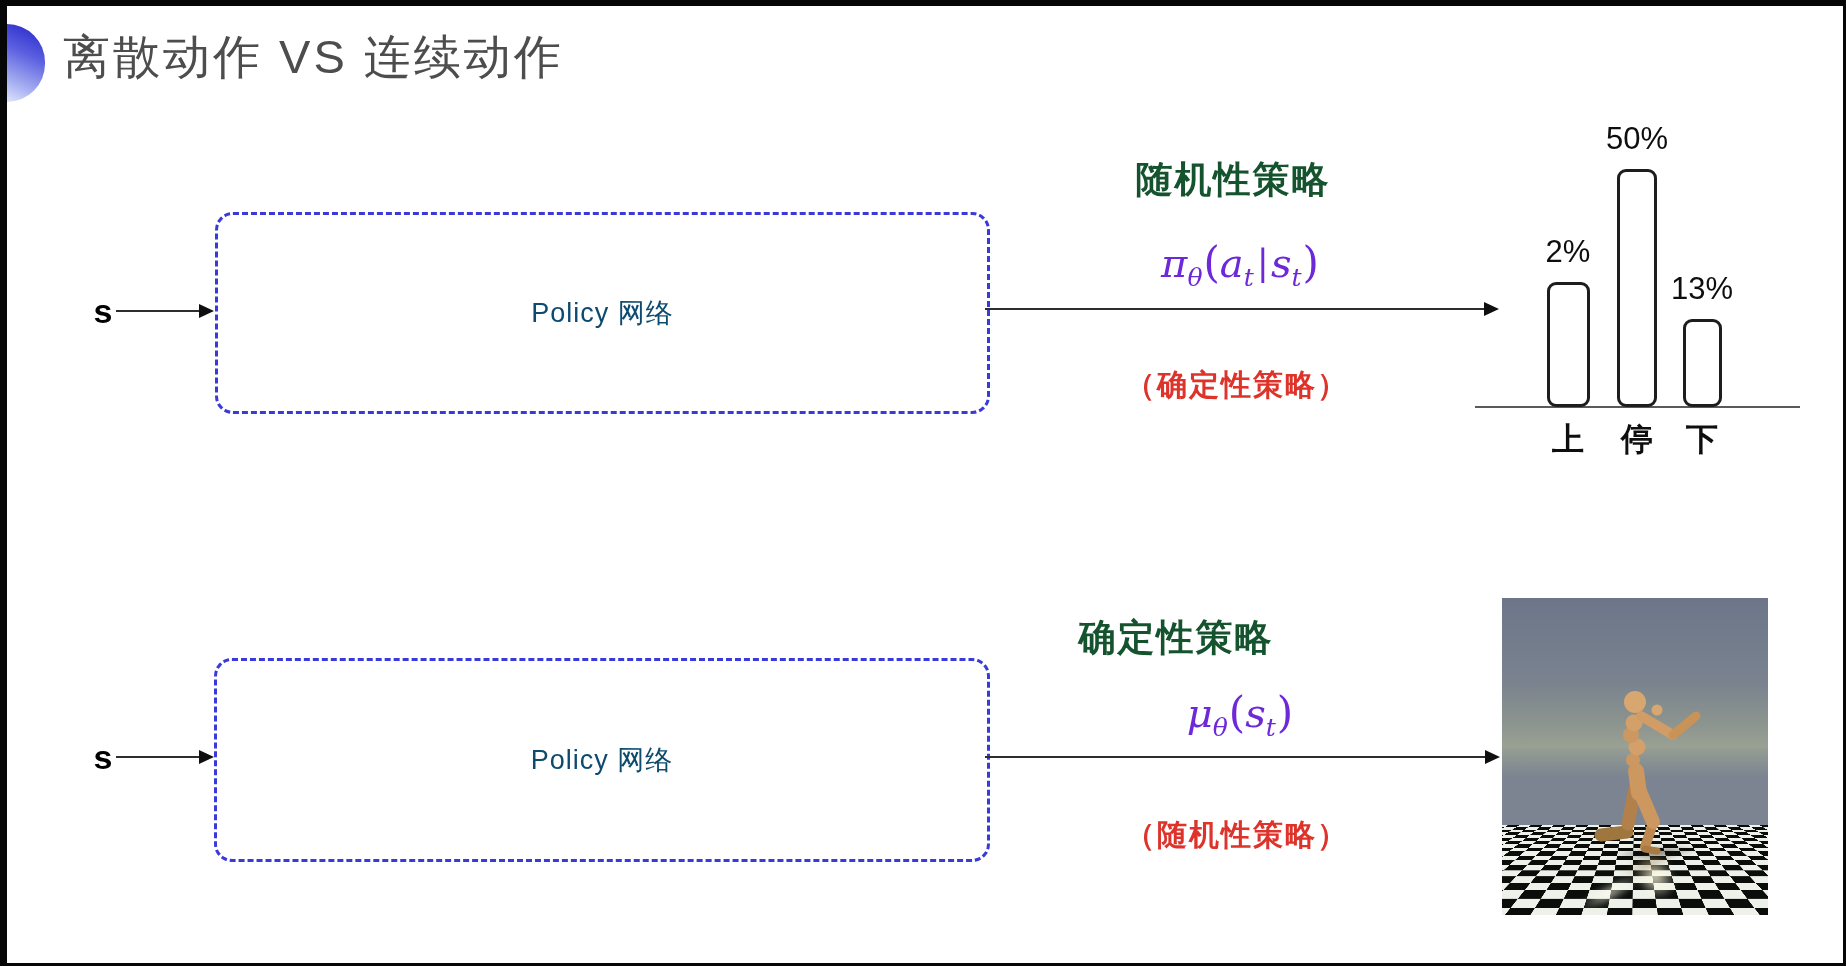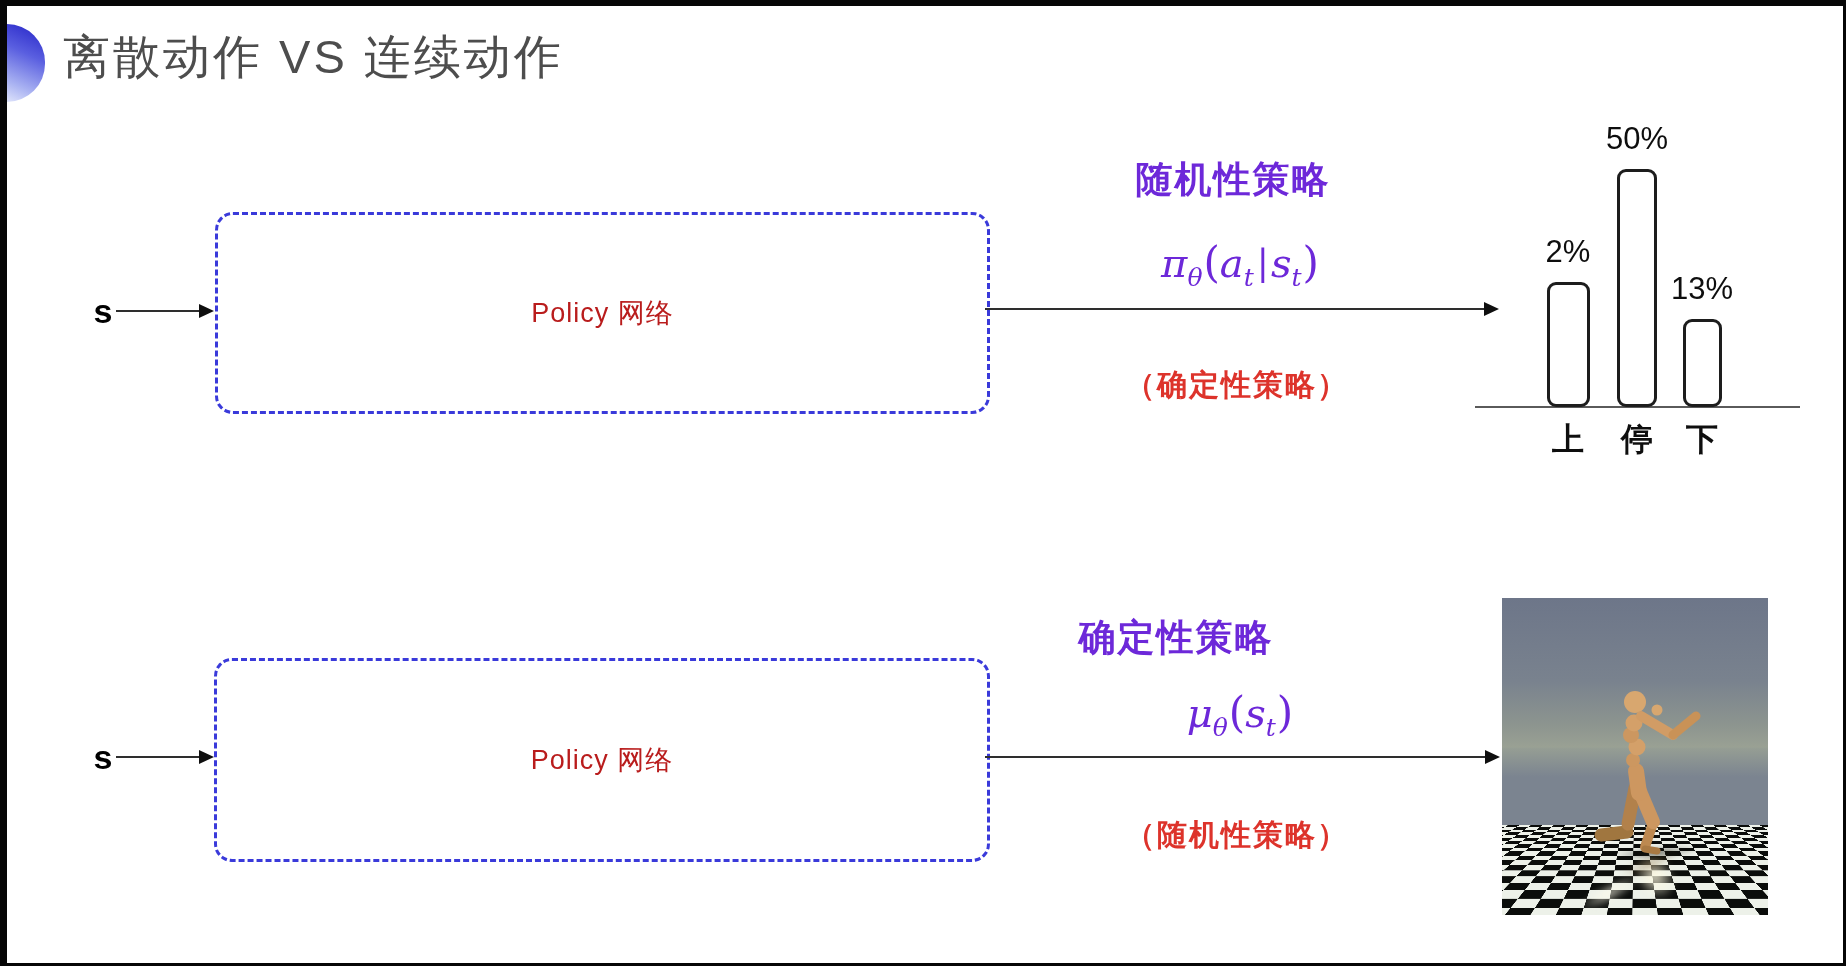--- a/index.html
+++ b/index.html
@@ -22,32 +22,32 @@
     background:linear-gradient(205deg,#2d2dcb 8%,#5a5fe0 40%,#aab3f2 78%,#dfe4fb 100%);
   }
   .page-title{
     position:absolute;left:63px;top:26px;margin:0;
     font-size:47px;font-weight:500;color:#4d4d4d;letter-spacing:3px;white-space:nowrap;
   }
 
   
   .ctext{position:absolute;transform:translate(-50%,-50%);white-space:nowrap;}
   .s-label{font-size:34px;font-weight:600;color:#000;}
-  .policy-title{font-size:37px;font-weight:600;color:#6d28d9;letter-spacing:2px;}
+  .policy-title{font-size:37px;font-weight:600;color:#14532d;letter-spacing:2px;}
   .red-note{font-size:30px;font-weight:600;color:#dd332b;letter-spacing:2px;}
   .formula{font-family:"DejaVu Serif","Liberation Serif",serif;font-style:italic;font-size:40px;color:#6d28d9;}
   .formula sub{font-size:25px;line-height:0;vertical-align:-9px;margin-right:1px;}
   .formula .norm{font-style:normal;font-size:42px;}
   .formula .sep{font-style:normal;font-size:36px;padding:0 2px;position:relative;top:-2px;}
 
   
   .policy-box{
     position:absolute;border:3px dashed #3a3ada;border-radius:18px;background:transparent;
     display:flex;align-items:center;justify-content:center;
-    font-size:27px;color:#b91c1c;letter-spacing:1px;
+    font-size:27px;color:#0c4a6e;letter-spacing:1px;
   }
 
   
   .harrow{position:absolute;height:14px;}
   .harrow .shaft{position:absolute;left:0;right:11px;top:6px;height:2px;background:#2e2e2e;}
   .harrow .head{position:absolute;right:0;top:0;width:0;height:0;
     border-left:15px solid #0f0f0f;border-top:7px solid transparent;border-bottom:7px solid transparent;}
 
   
   .chart{position:absolute;}

